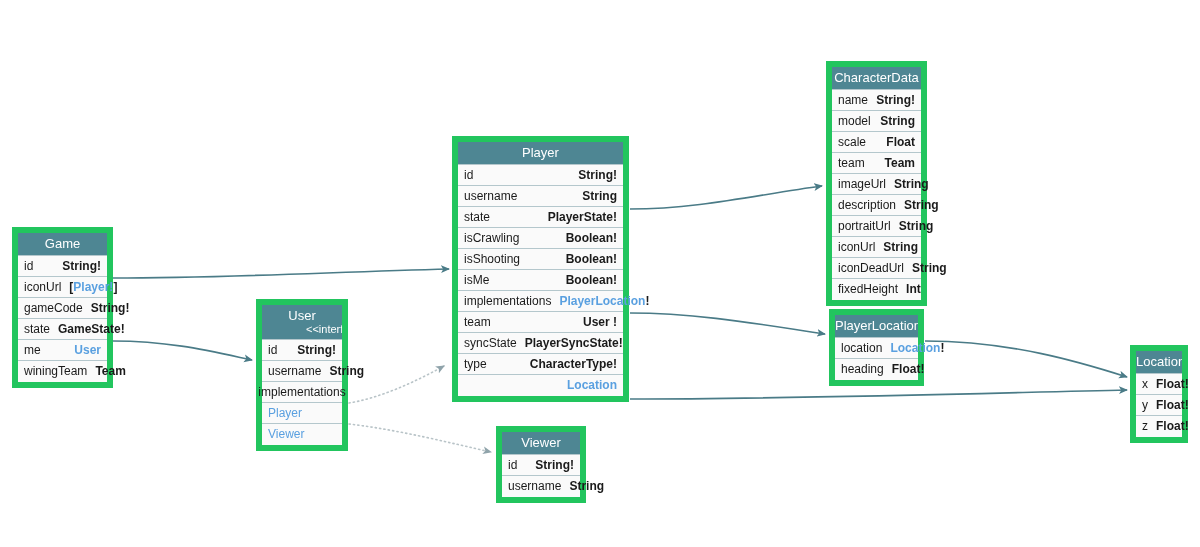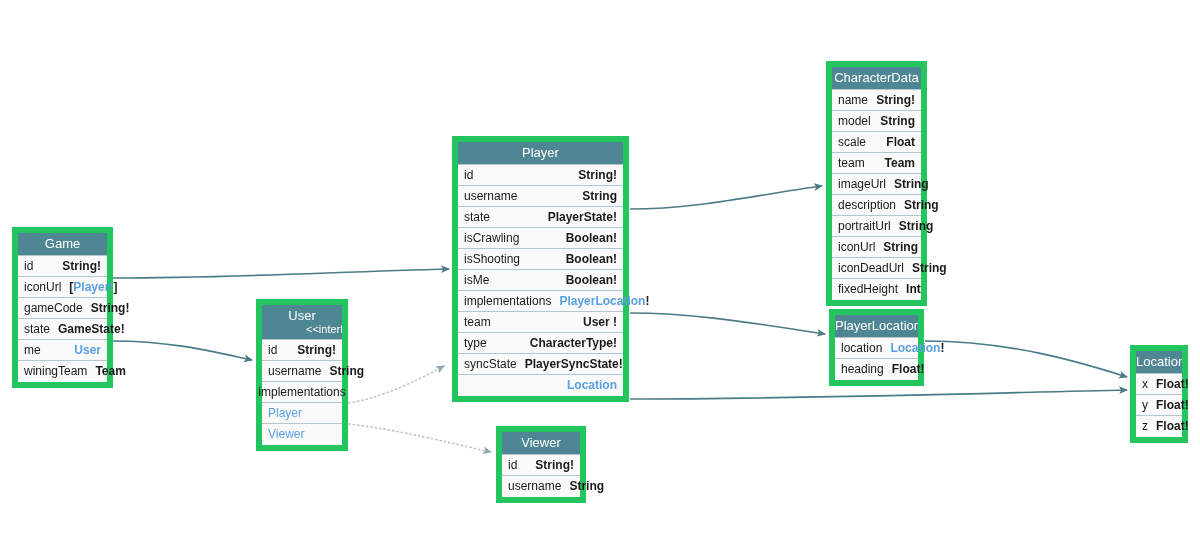--- a/index.html
+++ b/index.html
@@ -150,26 +150,26 @@
         </div>
         <div class="row">
           <span class="fname">implementations</span>
           <span class="ftype"><span class="link">PlayerLocation</span><span class="blk">!</span></span>
         </div>
         <div class="row">
           <span class="fname">team</span>
           <span class="ftype">User !</span>
         </div>
         <div class="row">
+          <span class="fname">syncState</span>
+          <span class="ftype">PlayerSyncState!</span>
+        </div>
+        <div class="row">
           <span class="fname">type</span>
           <span class="ftype">CharacterType!</span>
-        </div>
-        <div class="row">
-          <span class="fname">syncState</span>
-          <span class="ftype">PlayerSyncState!</span>
         </div>
         <div class="row">
           <span class="ftype"><span class="link">Location</span></span>
         </div>
       </div>
       <div class="entity" style="left: 496px; top: 426px; width: 90px;">
         <div class="hdr"><span>Viewer</span></div>
         <div class="row">
           <span class="fname">id</span>
           <span class="ftype">String!</span>

